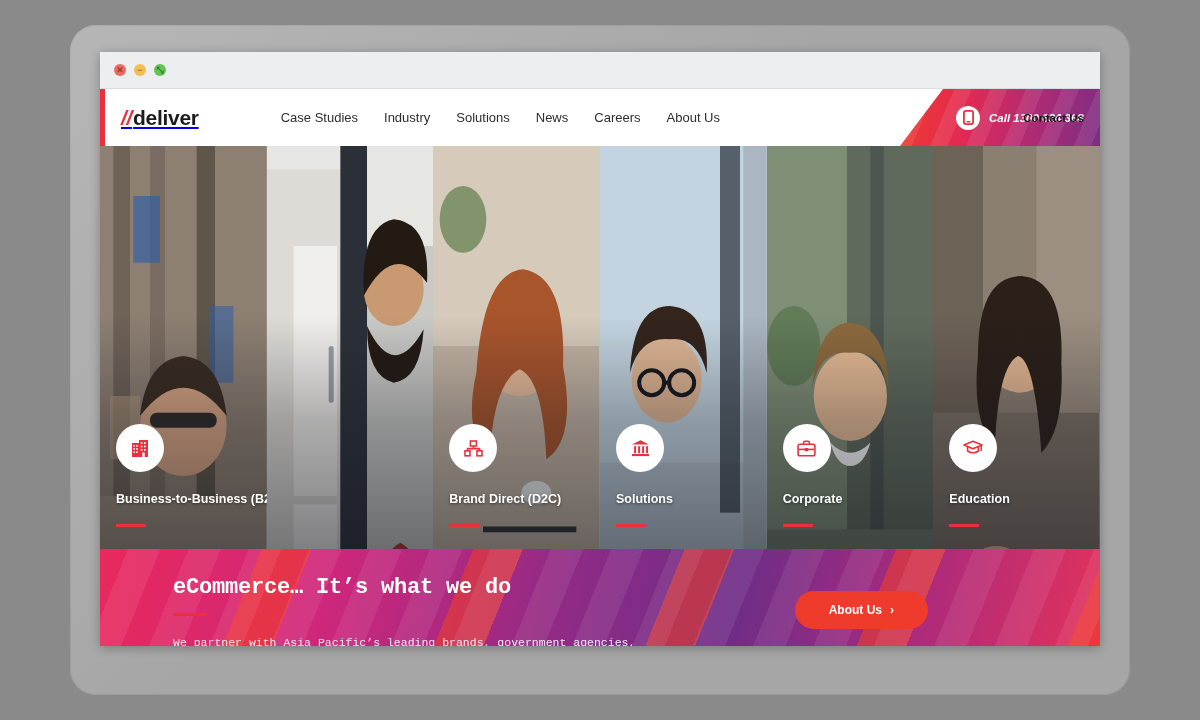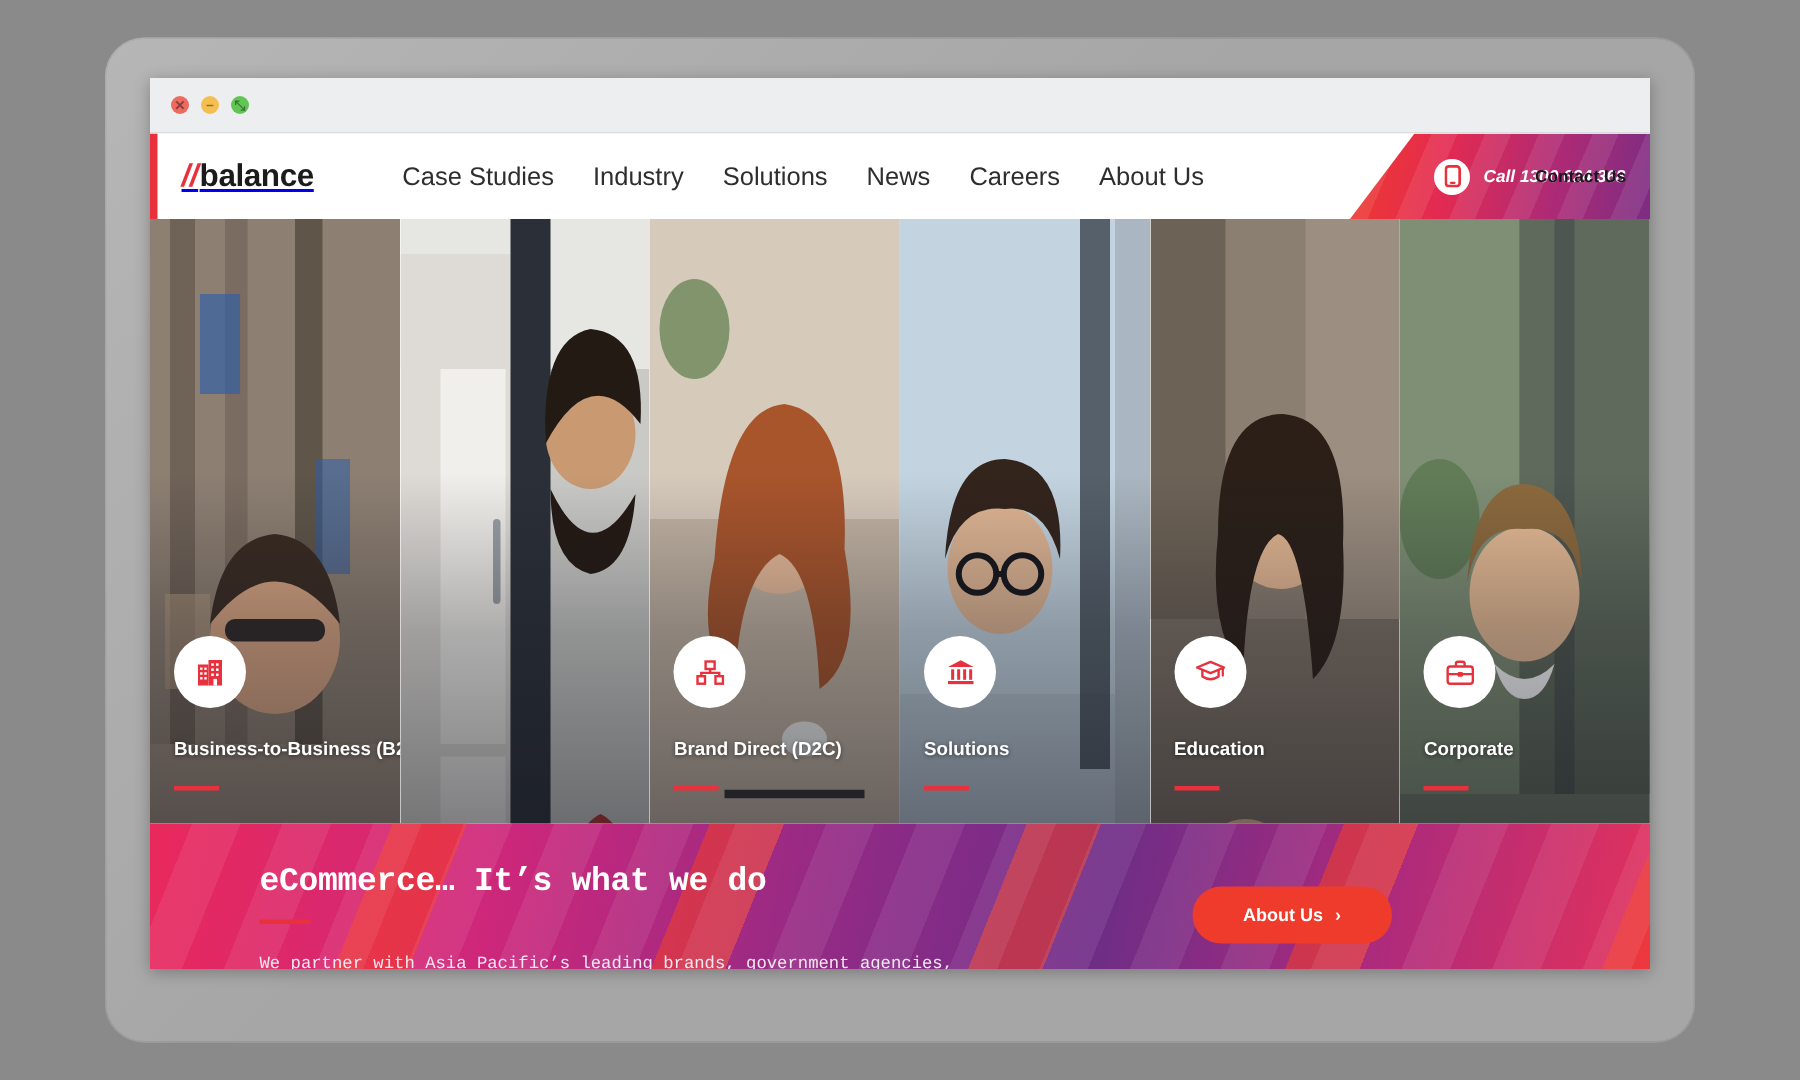--- a/index.html
+++ b/index.html
@@ -68,22 +68,22 @@
   .logo {
     display: flex; align-items: baseline;
     margin-left: 21px;
     font-size: 21px; font-weight: 700; letter-spacing: -0.3px;
   }
   .logo .slashes { color: #e8313c; font-style: italic; font-weight: 800; margin-right: 1px; }
   .logo .word { color: #1b1b1b; }
 
   .mainnav {
     display: flex; align-items: center; gap: 26px;
-    margin-left: 59px;
-    font-size: 17px; color: #2e2e2e;
+    margin-left: 82px;
+    font-size: 13px; color: #2e2e2e;
   }
   .mainnav a { text-decoration: none; color: #2e2e2e; white-space: nowrap; }
 
   .contact-link {
     margin-left: auto;
     font-size: 11.5px; font-weight: 700; color: #18181a;
     padding-right: 16px; white-space: nowrap; text-decoration: none;
     position: relative; z-index: 3; padding-left: 32px;
   }
 
@@ -189,21 +189,21 @@
         <span class="dot yellow">−</span>
         <span class="dot green">⤡</span>
       </div>
     </div>
 
     <div class="site-header">
       <div class="header-redbar"></div>
 
       <a class="logo" href="#">
         <span class="slashes">//</span>
-        <span class="word">balance</span>
+        <span class="word">deliver</span>
       </a>
 
       <nav class="mainnav">
         <a href="#">Case Studies</a>
         <a href="#">Industry</a>
         <a href="#">Solutions</a>
         <a href="#">News</a>
         <a href="#">Careers</a>
         <a href="#">About Us</a>
       </nav>
@@ -364,48 +364,20 @@
               </g>
             </svg>
           </div>
           <div class="tile-label">Solutions</div>
           <div class="tile-rule"></div>
         </div>
       </div>
 
       <div class="tile">
         <svg class="photo" viewBox="0 0 100 400" preserveAspectRatio="xMidYMid slice">
-          <rect width="100" height="400" fill="#7d7166"></rect>
-          <rect x="0" y="0" width="100" height="160" fill="#8b7f72"></rect>
-          <rect x="0" y="0" width="30" height="160" fill="#6d6256"></rect>
-          <rect x="62" y="0" width="38" height="160" fill="#9c8e80"></rect>
-          <ellipse cx="52" cy="120" rx="23" ry="28" fill="#e4b793"></ellipse>
-          <path d="M27 126 q0 -48 26 -48 q26 2 24 52 q2 40 -12 54 q-4 -56 -14 -58 q-12 6 -14 56 q-14 -18 -10 -56z" fill="#2b1f18"></path>
-          <path d="M14 400 q0 -118 34 -130 q34 12 34 130z" fill="#6f7680"></path>
-          <path d="M10 330 q38 -34 84 -16 l0 86 l-84 0z" fill="#2b2f38"></path>
-          <path d="M14 338 q36 -30 78 -12 l-4 16 q-38 -16 -72 12z" fill="#dfe4ea"></path>
-          <path d="M18 360 q34 -26 70 -10 l-4 14 q-32 -14 -64 10z" fill="#c7ccd4"></path>
-          <ellipse cx="38" cy="250" rx="14" ry="10" fill="#e4b793"></ellipse>
-        </svg>
-        <div class="shade"></div>
-        <div class="tile-body">
-          <div class="tile-icon">
-            <svg width="20" height="16" viewBox="0 0 20 16" aria-hidden="true">
-              <path d="M10 1.3 L19 5 L10 8.7 L1 5 Z" fill="none" stroke="#e8313c" stroke-width="1.6" stroke-linejoin="round"></path>
-              <path d="M4.6 6.6 V11 q5.4 3.6 10.8 0 V6.6" fill="none" stroke="#e8313c" stroke-width="1.6" stroke-linejoin="round"></path>
-              <path d="M18.2 5.6 V10.4" stroke="#e8313c" stroke-width="1.5" stroke-linecap="round"></path>
-            </svg>
-          </div>
-          <div class="tile-label">Education</div>
-          <div class="tile-rule"></div>
-        </div>
-      </div>
-
-      <div class="tile">
-        <svg class="photo" viewBox="0 0 100 400" preserveAspectRatio="xMidYMid slice">
           <rect width="100" height="400" fill="#6f7a6a"></rect>
           <rect x="0" y="0" width="48" height="230" fill="#7f8f76"></rect>
           <rect x="48" y="0" width="52" height="230" fill="#5f6a5c"></rect>
           <rect x="62" y="0" width="8" height="230" fill="#4d5650"></rect>
           <ellipse cx="16" cy="120" rx="16" ry="24" fill="#4e7044" opacity=".6"></ellipse>
           <ellipse cx="50" cy="150" rx="22" ry="27" fill="#e6bb95"></ellipse>
           <path d="M27 146 q3 -40 23 -40 q22 2 23 40 q-4 -24 -23 -22 q-19 -2 -23 22z" fill="#8d6a3e"></path>
           <path d="M38 178 q12 12 24 0 q-4 14 -12 14 q-8 0 -12 -14z" fill="#fff"></path>
           <path d="M10 400 q-2 -116 30 -132 l20 0 q32 16 30 132z" fill="#1d222e"></path>
           <path d="M38 268 q12 18 24 0 l14 132 l-52 0z" fill="#f2f3f4"></path>
@@ -420,20 +392,48 @@
               <rect x="1.1" y="4.3" width="16.8" height="11.5" rx="1.8" fill="none" stroke="#e8313c" stroke-width="1.6"></rect>
               <path d="M1.4 9.4 H17.6" stroke="#e8313c" stroke-width="1.6"></path>
               <rect x="7.7" y="8" width="3.6" height="3.2" rx="0.8" fill="#e8313c"></rect>
             </svg>
           </div>
           <div class="tile-label">Corporate</div>
           <div class="tile-rule"></div>
         </div>
       </div>
 
+      <div class="tile">
+        <svg class="photo" viewBox="0 0 100 400" preserveAspectRatio="xMidYMid slice">
+          <rect width="100" height="400" fill="#7d7166"></rect>
+          <rect x="0" y="0" width="100" height="160" fill="#8b7f72"></rect>
+          <rect x="0" y="0" width="30" height="160" fill="#6d6256"></rect>
+          <rect x="62" y="0" width="38" height="160" fill="#9c8e80"></rect>
+          <ellipse cx="52" cy="120" rx="23" ry="28" fill="#e4b793"></ellipse>
+          <path d="M27 126 q0 -48 26 -48 q26 2 24 52 q2 40 -12 54 q-4 -56 -14 -58 q-12 6 -14 56 q-14 -18 -10 -56z" fill="#2b1f18"></path>
+          <path d="M14 400 q0 -118 34 -130 q34 12 34 130z" fill="#6f7680"></path>
+          <path d="M10 330 q38 -34 84 -16 l0 86 l-84 0z" fill="#2b2f38"></path>
+          <path d="M14 338 q36 -30 78 -12 l-4 16 q-38 -16 -72 12z" fill="#dfe4ea"></path>
+          <path d="M18 360 q34 -26 70 -10 l-4 14 q-32 -14 -64 10z" fill="#c7ccd4"></path>
+          <ellipse cx="38" cy="250" rx="14" ry="10" fill="#e4b793"></ellipse>
+        </svg>
+        <div class="shade"></div>
+        <div class="tile-body">
+          <div class="tile-icon">
+            <svg width="20" height="16" viewBox="0 0 20 16" aria-hidden="true">
+              <path d="M10 1.3 L19 5 L10 8.7 L1 5 Z" fill="none" stroke="#e8313c" stroke-width="1.6" stroke-linejoin="round"></path>
+              <path d="M4.6 6.6 V11 q5.4 3.6 10.8 0 V6.6" fill="none" stroke="#e8313c" stroke-width="1.6" stroke-linejoin="round"></path>
+              <path d="M18.2 5.6 V10.4" stroke="#e8313c" stroke-width="1.5" stroke-linecap="round"></path>
+            </svg>
+          </div>
+          <div class="tile-label">Education</div>
+          <div class="tile-rule"></div>
+        </div>
+      </div>
+
     </div>
 
     <div class="promo">
       <div class="promo-inner">
         <h2 class="promo-h">eCommerce… It’s what we do</h2>
         <div class="promo-rule"></div>
         <p class="promo-p">We partner with Asia Pacific’s leading brands, government agencies, educational institutions and corporations to deliver innovative and transformative digital experiences.</p>
       </div>
       <button class="promo-btn">
         <span>About Us</span>

